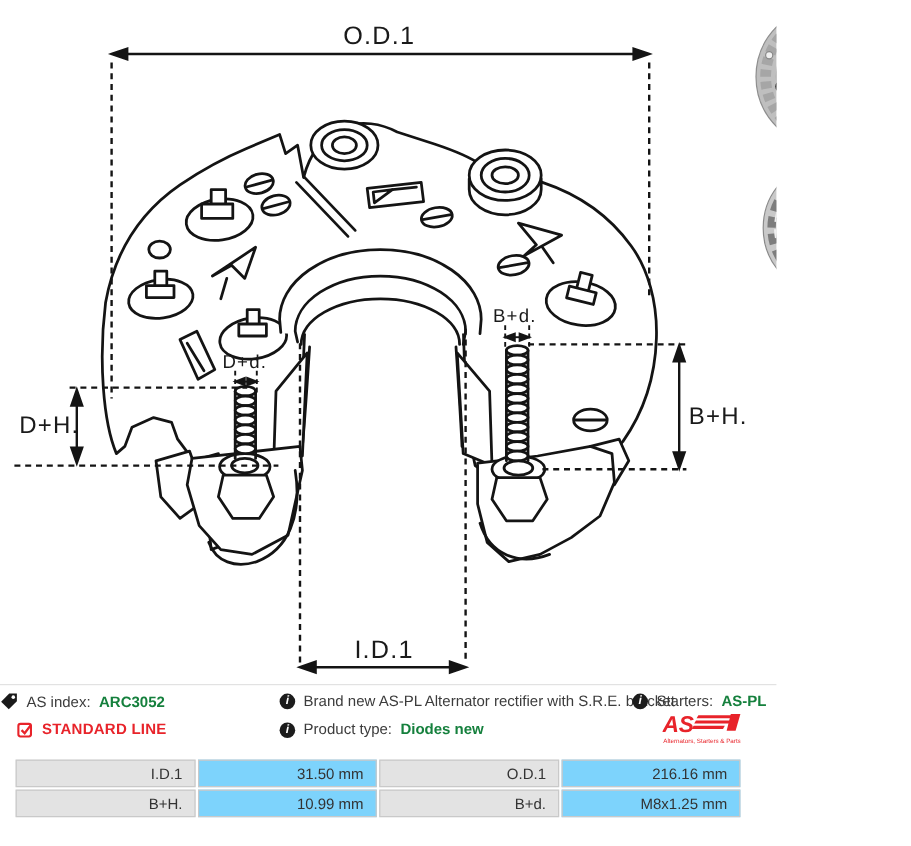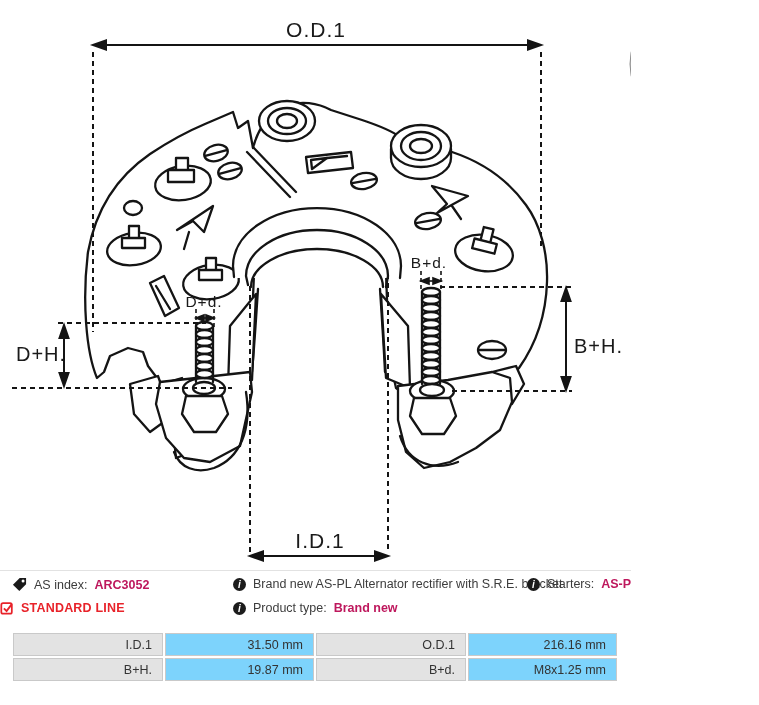--- a/index.html
+++ b/index.html
@@ -1,22 +1,22 @@
 <!DOCTYPE html>
 <html><head>
 <meta charset="utf-8">
 <style>
   html,body{margin:0;padding:0;background:#fff;}
   .page{position:relative;width:631px;height:705px;background:#fff;overflow:hidden;
-        font-family:"Liberation Sans",sans-serif;}
+        font-family:"Liberation Sans",sans-serif;padding-left:16px;}
   .abs{position:absolute;}
   
   .info-bar{position:absolute;left:0;top:570px;width:759px;height:61px;border-top:1px solid #e2e2e2;background:#fff;}
   .info-item{position:absolute;display:flex;align-items:center;gap:7px;font-size:12.5px;color:#3c3c3c;white-space:nowrap;}
-  .info-item b{color:#be185d;}
+  .info-item b{color:#15803d;}
   .red{color:#e8232a;font-weight:bold;letter-spacing:.2px;}
   .info-dot{display:inline-block;width:13px;height:13px;border-radius:50%;background:#1c1c1c;color:#fff;
             font-size:10px;line-height:13px;font-weight:bold;text-align:center;font-style:italic;flex:0 0 auto;}
   
   .spec-table{position:absolute;left:11px;top:631px;border-collapse:separate;border-spacing:2px;}
   .spec-table td{border:1px solid #c9c9c9;font-size:12.5px;color:#333;text-align:right;
                  padding:2px 10px;height:17px;}
   td.lbl{background:#e3e3e3;width:128px;}
   td.val{background:#7dd3fc;width:127px;}
   
@@ -296,66 +296,78 @@
     <text class="dim" x="316" y="37" font-size="21" text-anchor="middle">O.D.1</text>
     <text class="dim" x="320" y="548" font-size="21" text-anchor="middle">I.D.1</text>
     <text class="dim" x="16" y="361" font-size="20">D+H.</text>
     <text class="dim" x="574" y="353" font-size="20">B+H.</text>
     <text class="dim" x="204" y="307" font-size="15.5" text-anchor="middle">D+d.</text>
     <text class="dim" x="429" y="268" font-size="15.5" text-anchor="middle">B+d.</text>
   </svg>
 
   <div class="info-bar">
 
-    <div class="info-item" style="left:12px;top:6px;">
+    <div class="info-item" style="left:0;top:6px;">
       <svg width="15" height="15" viewBox="0 0 16 16">
         <path d="M8.2,1 L15,1 L15,7.8 L7.8,15 L1,8.2 Z" fill="#1a1a1a"></path>
         <circle cx="11.8" cy="4.2" r="1.6" fill="#fff"></circle>
       </svg>
       <span>AS index:</span>
       <b>ARC3052</b>
     </div>
 
     <div class="info-item" style="left:233px;top:6px;">
       <span class="info-dot">i</span>
       <span>Brand new AS-PL Alternator rectifier with S.R.E. bracket</span>
     </div>
 
     <div class="info-item" style="left:527px;top:6px;">
       <span class="info-dot">i</span>
       <span>Starters:</span>
       <b>AS-PL</b>
     </div>
 
-    <div class="info-item" style="left:0;top:30px;">
+    <div class="info-item" style="left:14px;top:30px;">
       <svg width="14" height="14" viewBox="0 0 16 16">
         <rect x="1.5" y="2.5" width="12" height="12" rx="2" fill="none" stroke="#e8232a" stroke-width="2"></rect>
         <path d="M4.5,8.5 L7.5,11.5 L13.5,3.5" stroke="#e8232a" stroke-width="2.2" fill="none"></path>
       </svg>
       <span class="red">STANDARD LINE</span>
     </div>
 
     <div class="info-item" style="left:233px;top:30px;">
       <span class="info-dot">i</span>
       <span>Product type:</span>
-      <b>Brand new</b>
-    </div>
-
+      <b>Diodes new</b>
+    </div>
+
+    <div class="abs" style="left:552px;top:22px;">
+      <svg width="66" height="30" viewBox="0 0 66 30">
+        <g fill="#e8232a">
+          <text x="0" y="17" font-family="Liberation Sans,sans-serif" font-style="italic" font-weight="bold" font-size="19">AS</text>
+          <path d="M30,3 L60,3 L58.5,5.6 L28.5,5.6 Z"></path>
+          <path d="M28,7.4 L58,7.4 L56.5,10 L26.5,10 Z"></path>
+          <path d="M26,11.8 L52,11.8 L50.5,14.4 L24.5,14.4 Z"></path>
+          <path d="M57,2 L65,2 L61,16 L53.5,16 Z"></path>
+        </g>
+        <text x="33" y="26" text-anchor="middle" font-family="Liberation Sans,sans-serif" font-size="5.2" fill="#e8232a">Alternators, Starters &amp; Parts</text>
+      </svg>
+    </div>
   </div>
 
   <table class="spec-table">
     <tbody>
       <tr>
         <td class="lbl">I.D.1</td>
         <td class="val">31.50 mm</td>
         <td class="lbl">O.D.1</td>
         <td class="val">216.16 mm</td>
       </tr>
       <tr>
         <td class="lbl">B+H.</td>
-        <td class="val">19.87 mm</td>
+        <td class="val">10.99 mm</td>
         <td class="lbl">B+d.</td>
         <td class="val">M8x1.25 mm</td>
       </tr>
     </tbody>
   </table>
 
 </div>
 
 </body></html>

